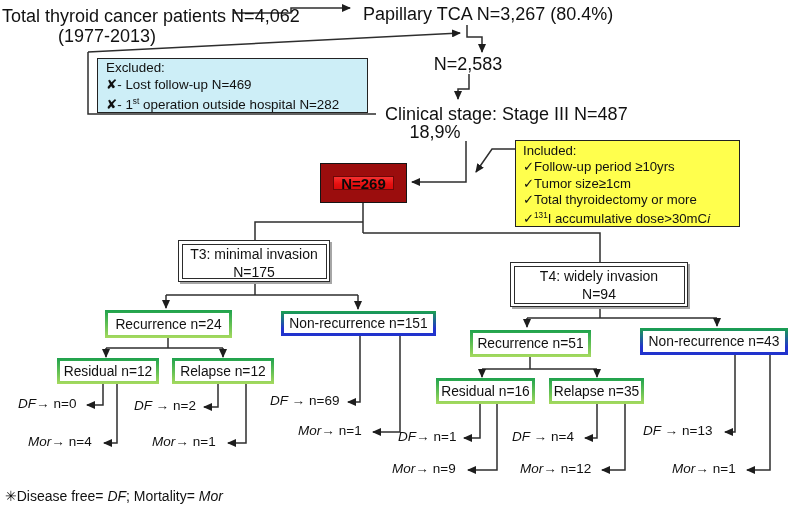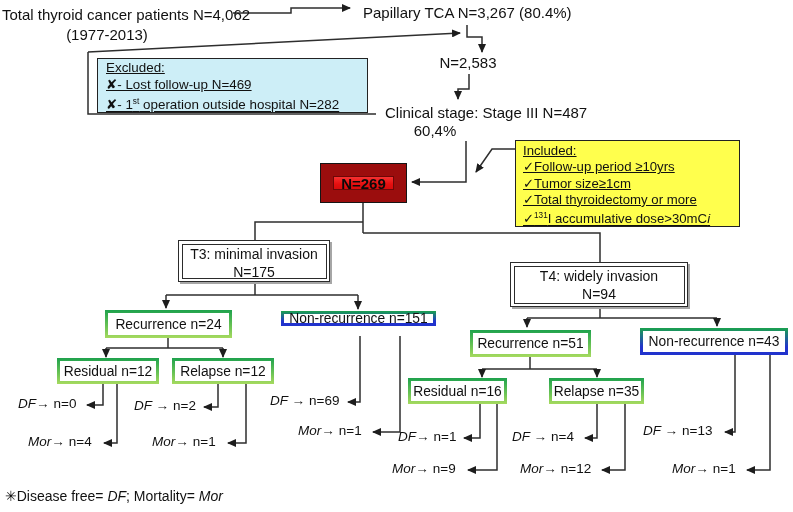--- a/index.html
+++ b/index.html
@@ -3,25 +3,25 @@
 <meta charset="utf-8">
 <style>
   html,body{margin:0;padding:0;background:#fff;}
   *{box-sizing:border-box;}
   #canvas{
     position:relative;width:793px;height:512px;background:#fff;overflow:hidden;
     font-family:"Liberation Sans","DejaVu Sans",sans-serif;color:#111;
   }
   svg.wires{position:absolute;left:0;top:0;z-index:1;}
   .ln{stroke:#2e2e2e;stroke-width:1.5;fill:none;}
-  .txt{position:absolute;font-size:15px;white-space:nowrap;z-index:2;}
+  .txt{position:absolute;font-size:18px;white-space:nowrap;z-index:2;}
   .ctr{text-align:center;}
   sup{font-size:0.62em;}
   
-  .note{position:absolute;z-index:2;border:1.6px solid #222;font-size:13.4px;white-space:nowrap;text-decoration:underline;}
+  .note{position:absolute;z-index:2;border:1.6px solid #222;font-size:13.4px;white-space:nowrap;}
   .excl{left:97px;top:58px;width:271px;height:55px;background:#cdeef7;padding:1px 8px;line-height:16.6px;}
   .incl{left:515px;top:140px;width:225px;height:87px;background:#ffff4d;padding:2px 7px;line-height:16.3px;font-size:13.2px;}
   
   .red{position:absolute;left:320px;top:163px;width:87px;height:40px;z-index:2;
        background:#9b0d0d;border:1.2px solid #151515;padding:12px;}
   .red .inner{height:100%;background:linear-gradient(180deg,#f63030 0%,#e60f0f 60%,#d60c0c 100%);
        border:1px solid #6d0707;display:flex;align-items:center;justify-content:center;
        font-weight:bold;font-size:15px;color:#0a0a0a;}
   
   .dbl{position:absolute;z-index:2;background:#fff;border:1.7px solid #2b2b2b;padding:2.5px;
@@ -107,21 +107,21 @@
 
     <polyline class="ln" points="735,355 735,432 725,432" marker-end="url(#ah)"></polyline>
     <polyline class="ln" points="770,355 770,470 747,470" marker-end="url(#ah)"></polyline>
   </svg>
 
   <div class="txt" style="left:2px;top:6px">Total thyroid cancer patients N=4,062</div>
   <div class="txt ctr" style="left:2px;top:26px;width:210px">(1977-2013)</div>
   <div class="txt" style="left:363px;top:4px">Papillary TCA N=3,267 (80.4%)</div>
   <div class="txt ctr" style="left:418px;top:54px;width:100px">N=2,583</div>
   <div class="txt" style="left:385px;top:104px">Clinical stage: Stage III N=487</div>
-  <div class="txt ctr" style="left:405px;top:122px;width:60px">60,4%</div>
+  <div class="txt ctr" style="left:405px;top:122px;width:60px">18,9%</div>
 
   <div class="note excl">
     <div>Excluded:</div>
     <div><span>✘- Lost follow-up N=469</span></div>
     <div><span>✘- 1</span><sup>st</sup><span> operation outside hospital N=282</span></div>
   </div>
 
   <div class="note incl">
     <div>Included:</div>
     <div><span>✓Follow-up period ≥10yrs</span></div>
@@ -143,36 +143,36 @@
   <div class="dbl" style="left:510px;top:262px;width:178px;height:45px">
     <div class="inner">
       <div>T4: widely invasion</div>
       <div>N=94</div>
     </div>
   </div>
 
   <div class="grad green" style="left:105px;top:310px;width:127px;height:28px">
     <div class="inner">Recurrence n=24</div>
   </div>
-  <div class="grad blue" style="left:281px;top:311px;width:155px;height:15px">
+  <div class="grad blue" style="left:281px;top:311px;width:155px;height:25px">
     <div class="inner">Non-recurrence n=151</div>
   </div>
   <div class="grad green" style="left:57px;top:358px;width:102px;height:26px">
     <div class="inner">Residual n=12</div>
   </div>
   <div class="grad green" style="left:172px;top:358px;width:102px;height:26px">
     <div class="inner">Relapse n=12</div>
   </div>
   <div class="grad green" style="left:470px;top:330px;width:121px;height:27px">
     <div class="inner">Recurrence n=51</div>
   </div>
   <div class="grad blue" style="left:640px;top:328px;width:148px;height:27px">
     <div class="inner">Non-recurrence n=43</div>
   </div>
-  <div class="grad green" style="left:408px;top:378px;width:99px;height:26px">
+  <div class="grad green" style="left:436px;top:378px;width:99px;height:26px">
     <div class="inner">Residual n=16</div>
   </div>
   <div class="grad green" style="left:549px;top:378px;width:95px;height:26px">
     <div class="inner">Relapse n=35</div>
   </div>
 
   <div class="leaf" style="left:18px;top:396px"><i>DF→</i><span>n=0</span></div>
   <div class="leaf" style="left:28px;top:434px"><i>Mor→</i><span>n=4</span></div>
 
   <div class="leaf" style="left:134px;top:398px"><i>DF →</i><span>n=2</span></div>

